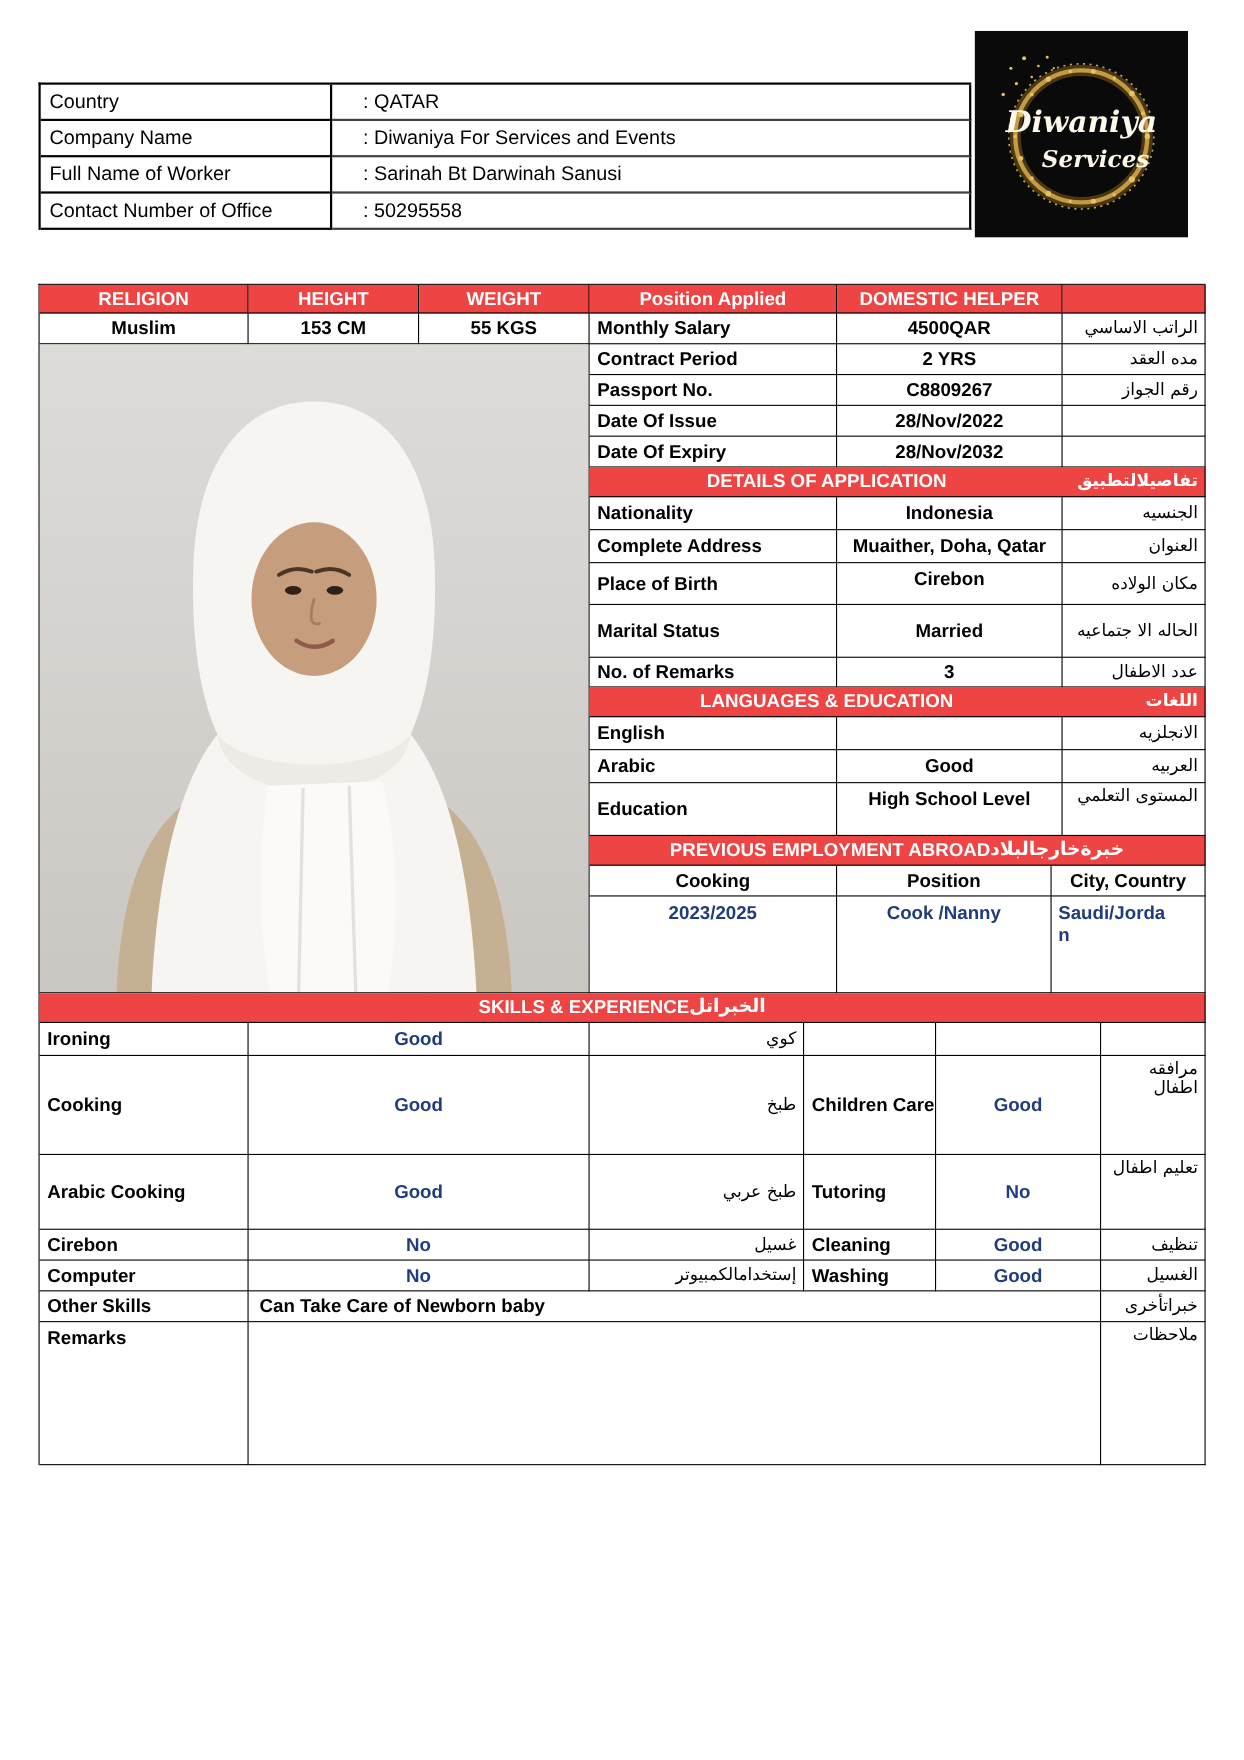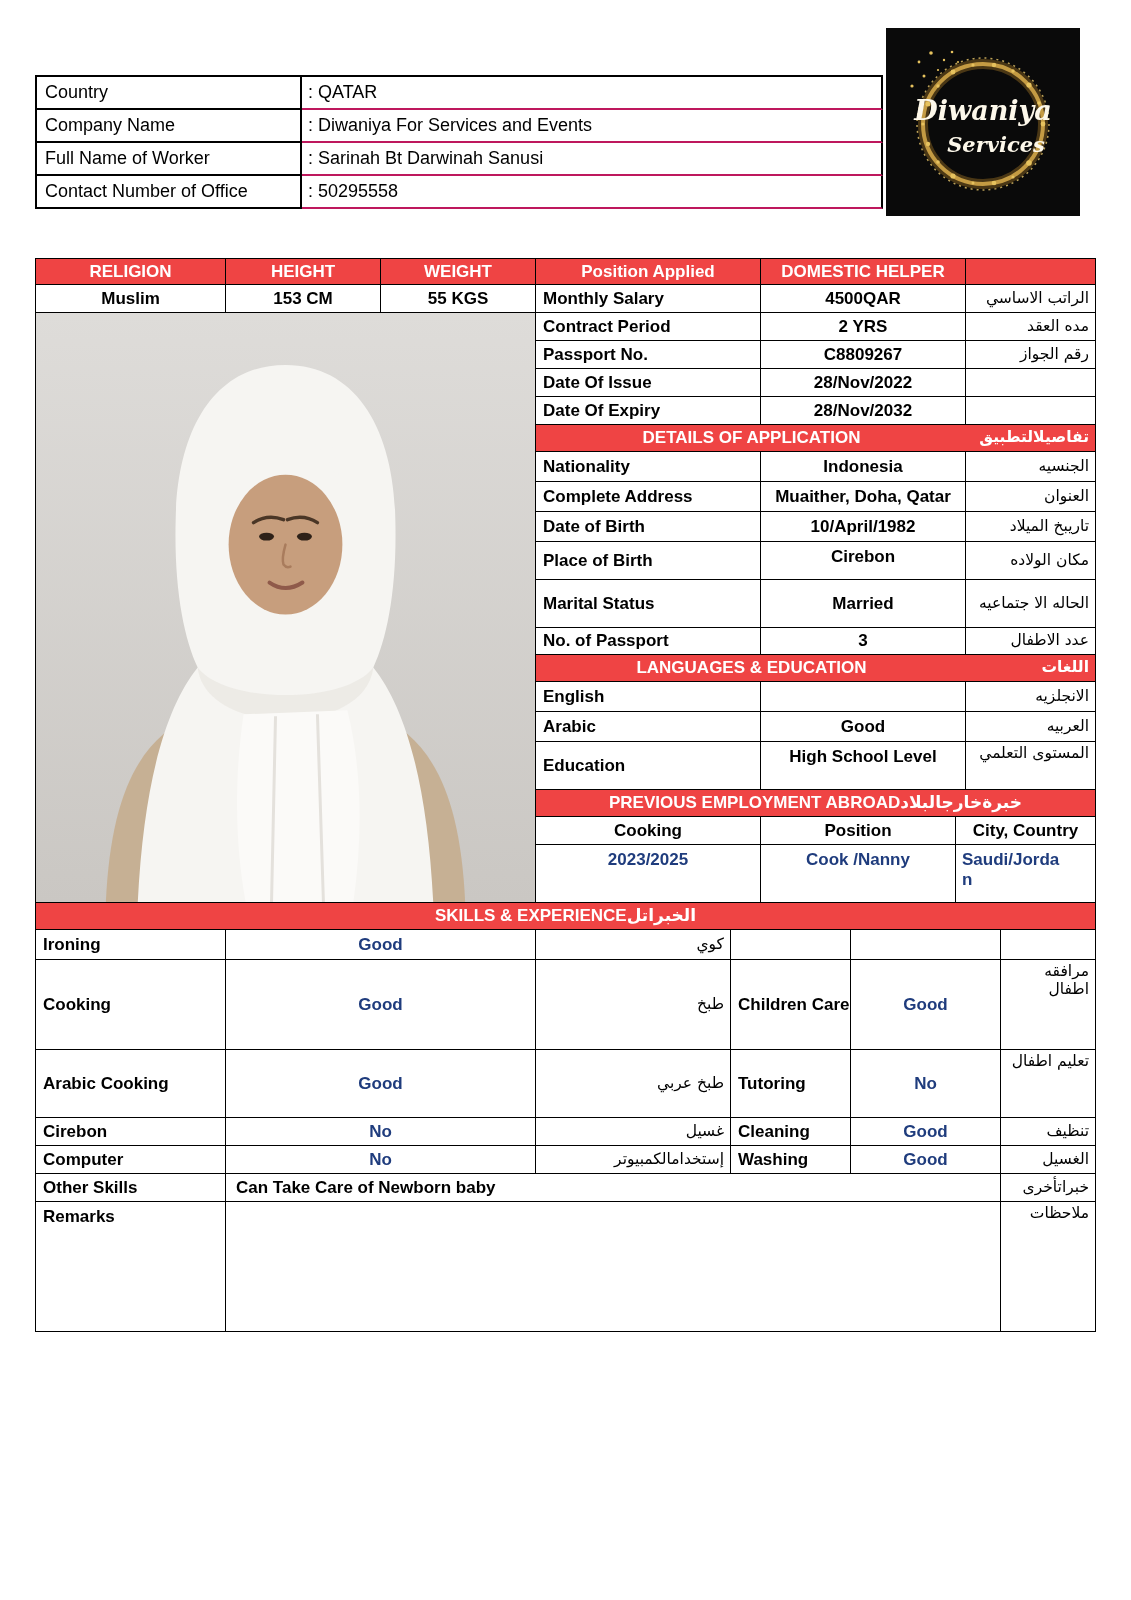--- a/index.html
+++ b/index.html
@@ -6,22 +6,22 @@
   body{width:1131px;height:1600px;background:#ffffff;color:#000;
        font-family:"Liberation Sans","DejaVu Sans",sans-serif;}
   .page{position:relative;width:1131px;height:1600px;overflow:hidden;background:#fff;}
 
   
   .top-table{position:absolute;left:35px;top:75px;width:846px;
              border-left:2px solid #000;border-top:2px solid #000;font-size:18px;}
   .top-row{display:flex;height:33px;}
   .tlabel{width:265px;border-right:2px solid #000;border-bottom:2px solid #000;
           display:flex;align-items:center;padding-left:8px;box-sizing:border-box;}
-  .tvalue{flex:1;border-right:2px solid #000;border-bottom:2px solid #be185d;
-          display:flex;align-items:center;padding-left:6px;box-sizing:border-box;}
+  .tvalue{flex:1;border-right:2px solid #000;border-bottom:2px solid #404040;
+          display:flex;align-items:center;padding-left:28px;box-sizing:border-box;}
 
   
   .logo{position:absolute;left:886px;top:28px;width:194px;height:188px;}
   .logo svg{display:block;width:100%;height:100%;}
 
   
   .main{position:absolute;left:35px;top:258px;width:1060px;font-size:17px;
         border-left:1.5px solid #000;border-top:1.5px solid #000;}
   .mrow{display:flex;}
   .cell{box-sizing:border-box;border-right:1.5px solid #000;border-bottom:1.5px solid #000;
@@ -206,37 +206,32 @@
         <div class="mrow h30">
           <div class="cell lblc w225">Nationality</div>
           <div class="cell valc w205">Indonesia</div>
           <div class="cell arc w130">الجنسيه</div>
         </div>
         <div class="mrow h30">
           <div class="cell lblc w225">Complete Address</div>
           <div class="cell valc w205">Muaither, Doha, Qatar</div>
           <div class="cell arc w130">العنوان</div>
         </div>
-        <div class="mrow h30">
-          <div class="cell lblc w225">Date of Birth</div>
-          <div class="cell valc w205">10/April/1982</div>
-          <div class="cell arc w130">تاريبخ الميلاد</div>
-        </div>
         <div class="mrow h38">
           <div class="cell lblc w225">Place of Birth</div>
           <div class="cell valc w205 vtop">Cirebon</div>
           <div class="cell arc w130">مكان الولاده</div>
         </div>
         <div class="mrow h48">
           <div class="cell lblc w225">Marital Status</div>
           <div class="cell valc w205">Married</div>
           <div class="cell arc w130">الحاله الا جتماعيه</div>
         </div>
         <div class="mrow h27">
-          <div class="cell lblc w225">No. of Passport</div>
+          <div class="cell lblc w225">No. of Remarks</div>
           <div class="cell valc w205">3</div>
           <div class="cell arc w130">عدد الاطفال</div>
         </div>
 
         <div class="mrow h27">
           <div class="cell black bar w560">
             <span class="bar-center">LANGUAGES &amp; EDUCATION</span>
             <span class="bar-ar">اللغات</span>
           </div>
         </div>

